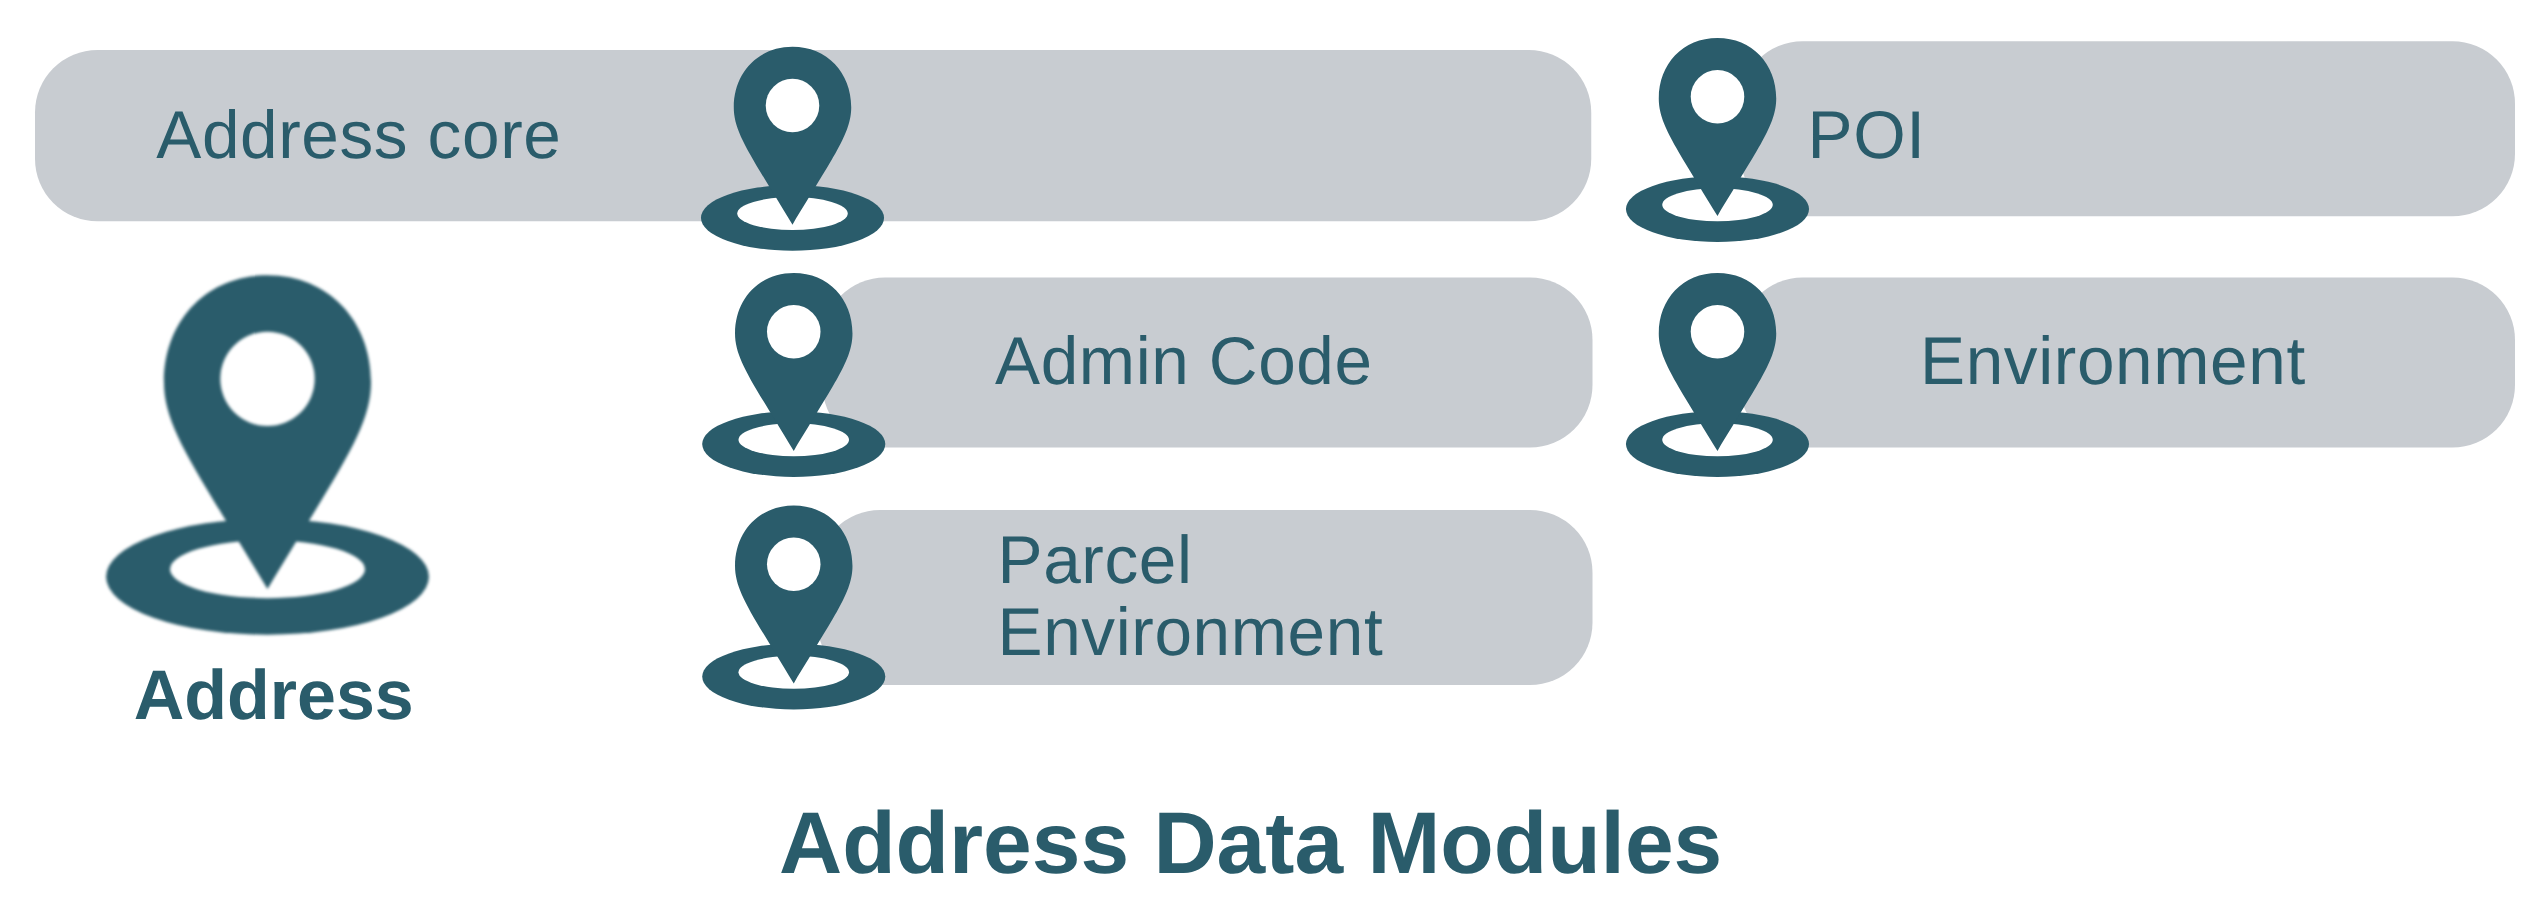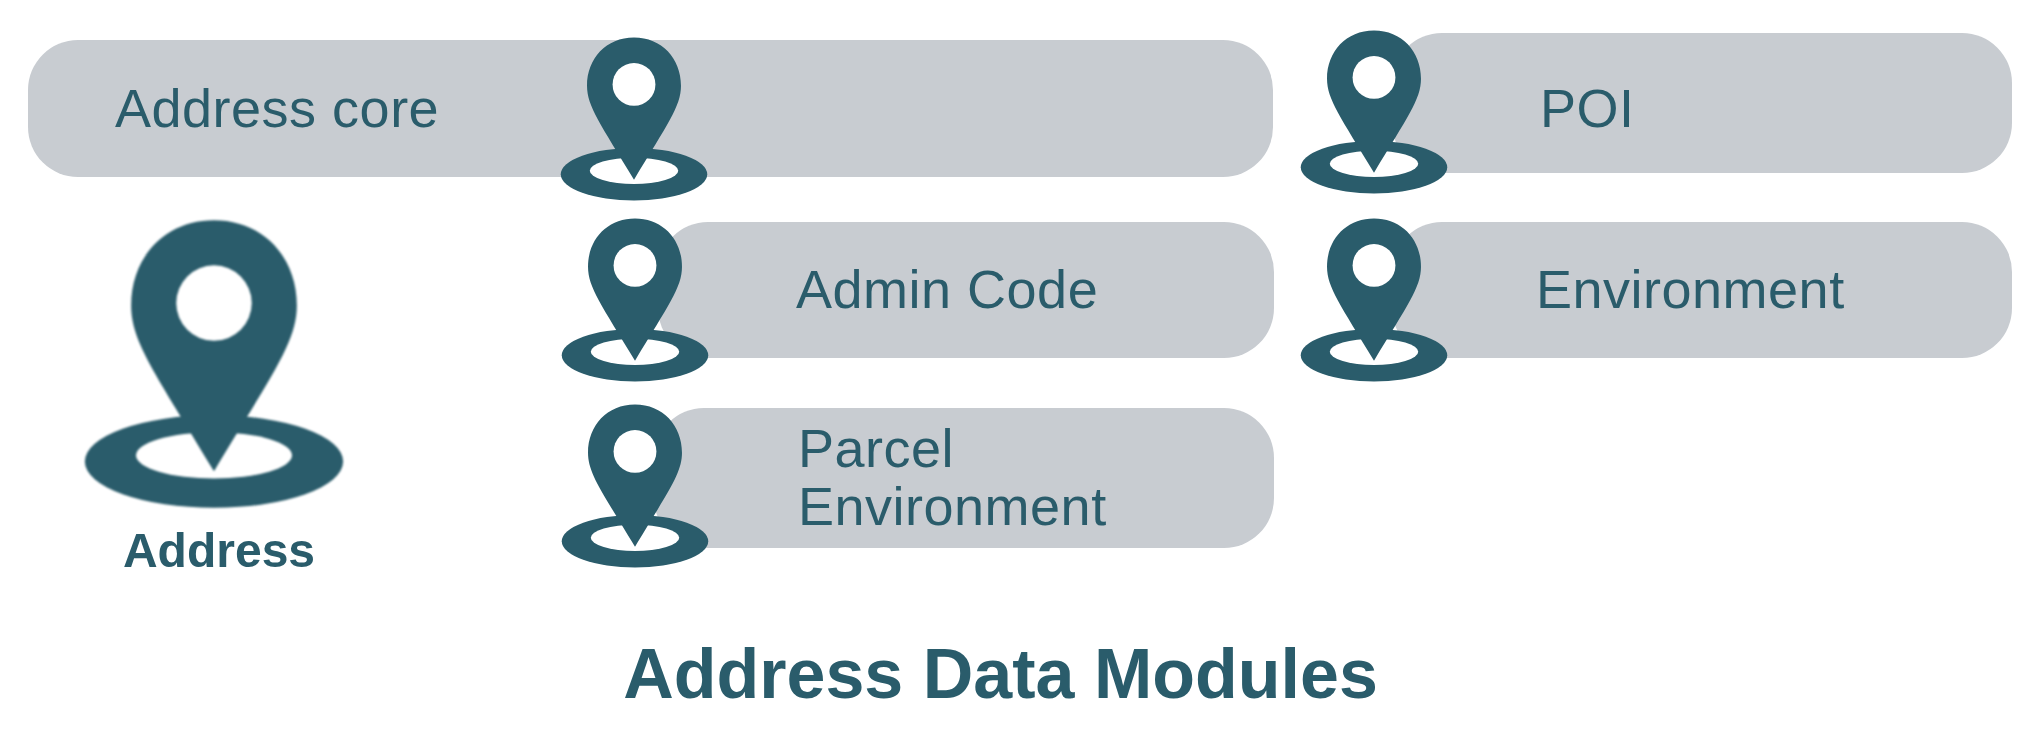--- a/index.html
+++ b/index.html
@@ -39,21 +39,21 @@
   }
   .pin-large{
     width:268px;
     height:294px;
     filter:blur(1.2px);
   }
   .caption{
     position:absolute;
     color:var(--teal);
     font-weight:700;
-    font-size:48px;
+    font-size:56px;
     text-align:center;
   }
   .title{
     position:absolute;
     left:0;
     right:28px;
     text-align:center;
     color:var(--teal);
     font-weight:700;
     font-size:70px;
@@ -93,22 +93,22 @@
       <use href="#map-pin"></use>
     </svg>
   <svg class="pin" style="left:559px;top:402px;" viewBox="0 0 110 120">
       <use href="#map-pin"></use>
     </svg>
 
   <svg class="pin pin-large" style="left:80px;top:217px;" viewBox="0 0 110 120">
       <use href="#map-pin"></use>
     </svg>
 
-  <div class="plabel" style="left:115px;top:40px;height:137px;">Address core</div>
-  <div class="plabel" style="left:1540px;top:33px;height:152px;">POI</div>
+  <div class="plabel" style="left:125px;top:40px;height:137px;">Address core</div>
+  <div class="plabel" style="left:1446px;top:33px;height:152px;">POI</div>
   <div class="plabel" style="left:1536px;top:222px;height:136px;">Environment</div>
   <div class="plabel" style="left:796px;top:222px;height:136px;">Admin Code</div>
   <div class="plabel" style="left:798px;top:408px;height:140px;width:370px;">Parcel Environment</div>
 
   <div class="caption" style="left:54px;top:523px;width:330px;">Address</div>
 
   <div class="title" style="top:634px;">Address Data Modules</div>
 
 </div>
 

